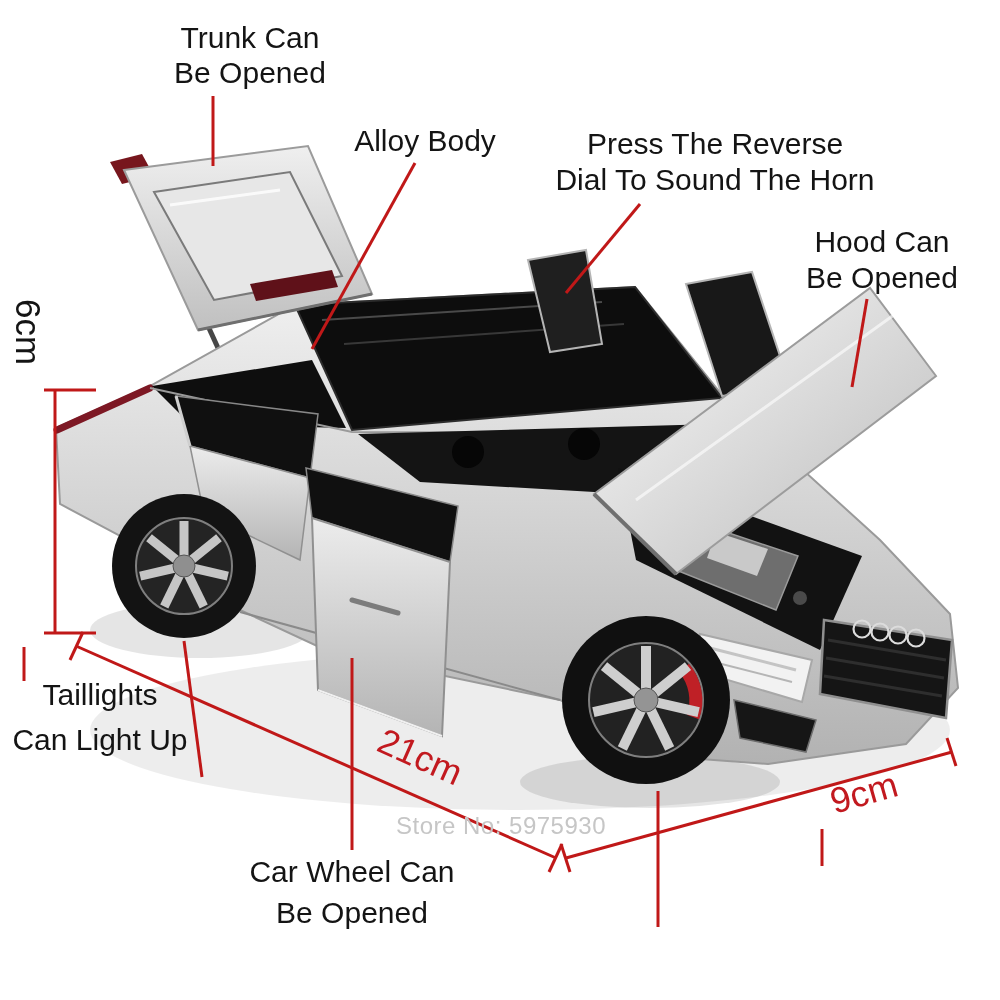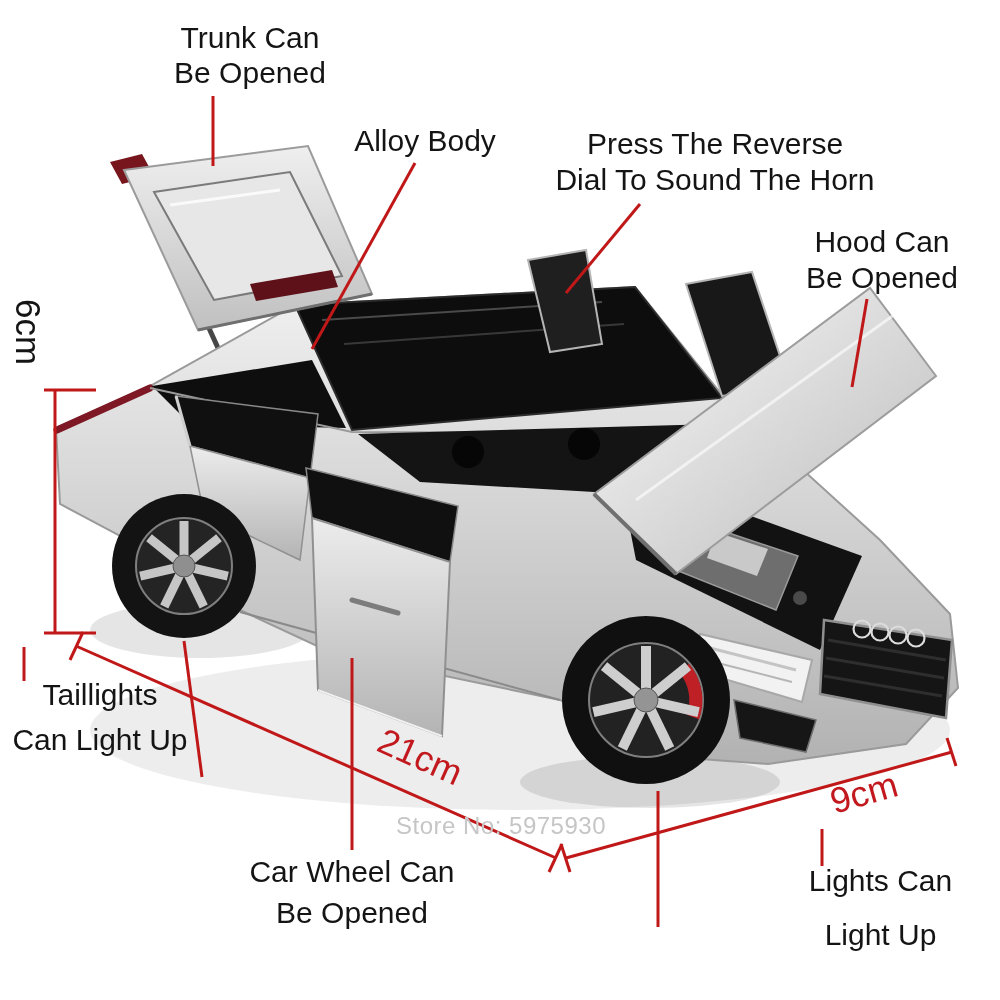--- a/index.html
+++ b/index.html
@@ -222,22 +222,20 @@
 Be Opened</div>
 
   <div class="label" style="left:-5px;top:672px;width:210px;line-height:1.5;">Taillights
 Can Light Up</div>
 
 
   <div class="label" style="left:212px;top:852px;width:280px;line-height:1.35;">Car Wheel Can
 Be Opened</div>
 
 
-  <div class="label" style="left:778px;top:854px;width:205px;line-height:1.8;">Lights Can
-Light Up</div>
 
   <div class="dim black" style="left:28px;top:332px;transform:translate(-50%,-50%) rotate(90deg);font-size:35px;">6cm</div>
 
   <div class="dim" style="left:420px;top:757px;transform:translate(-50%,-50%) rotate(24deg);">21cm</div>
 
   <div class="dim" style="left:864px;top:793px;transform:translate(-50%,-50%) rotate(-16deg);">9cm</div>
 
   <div class="watermark">Store No: 5975930</div>
 
 </div>

